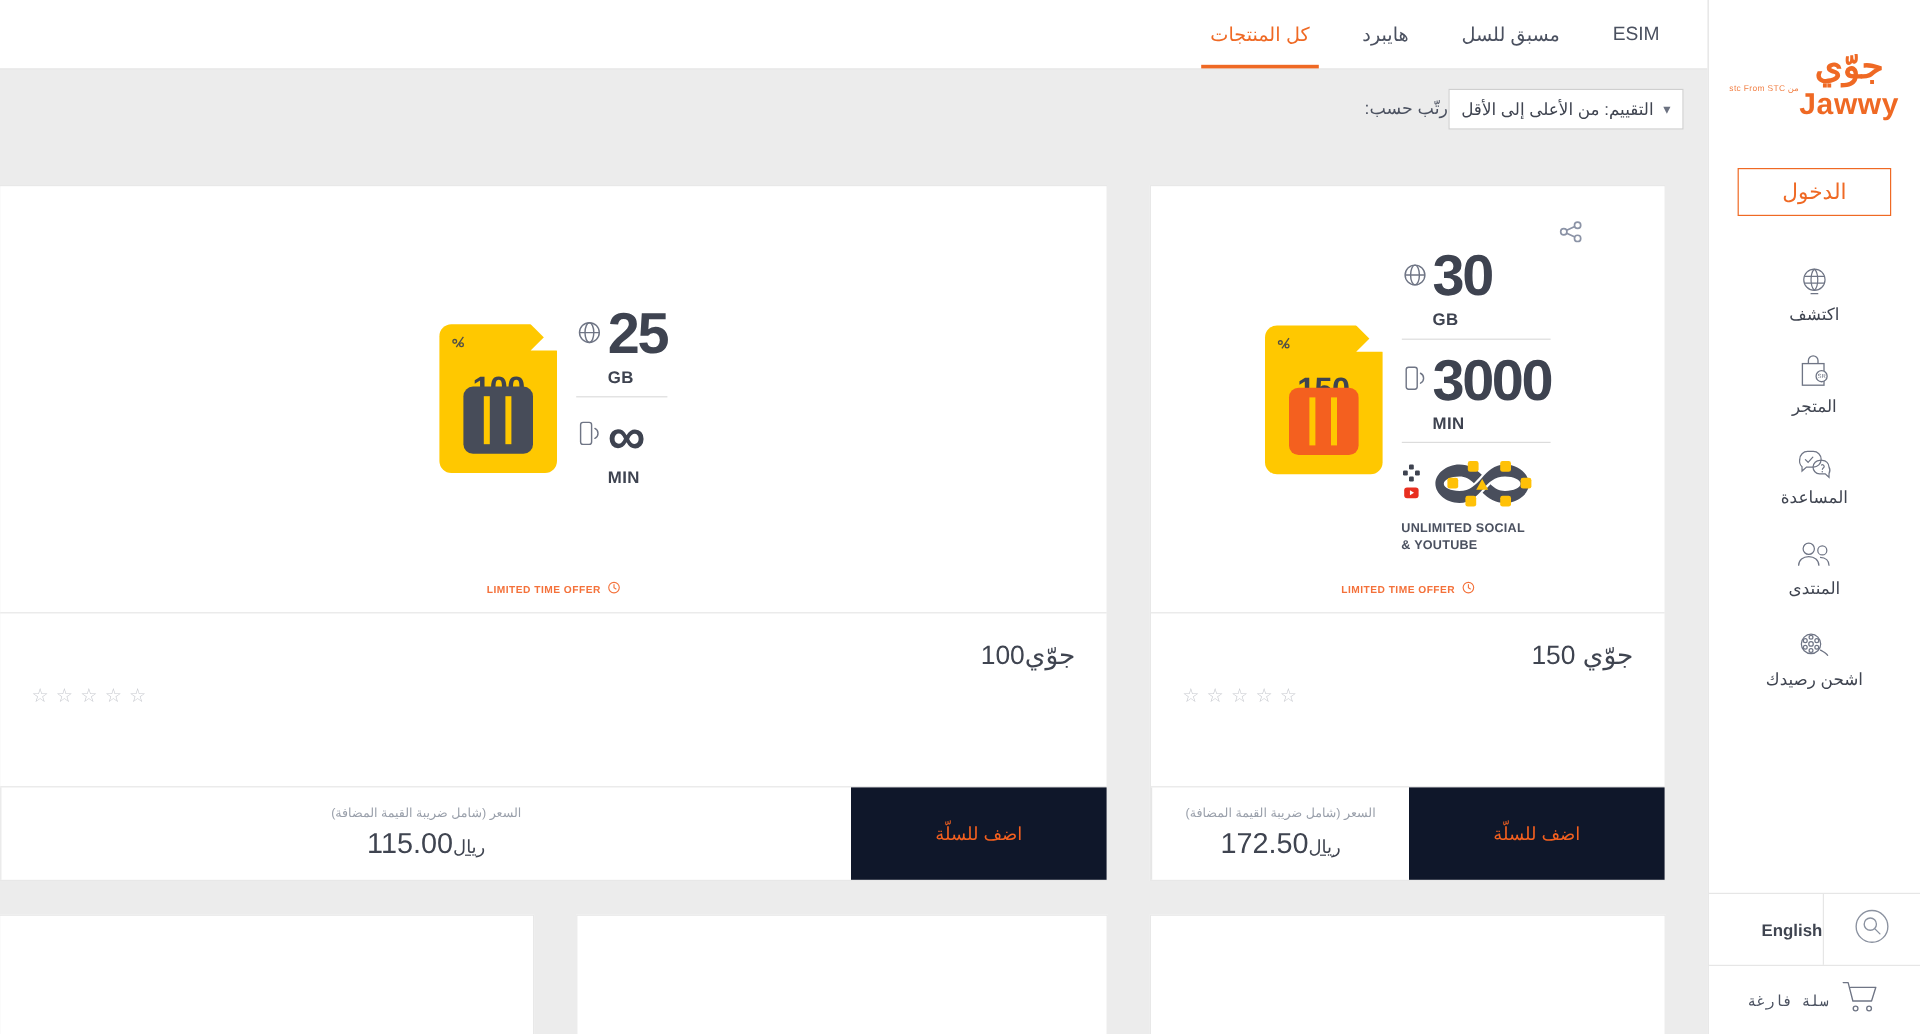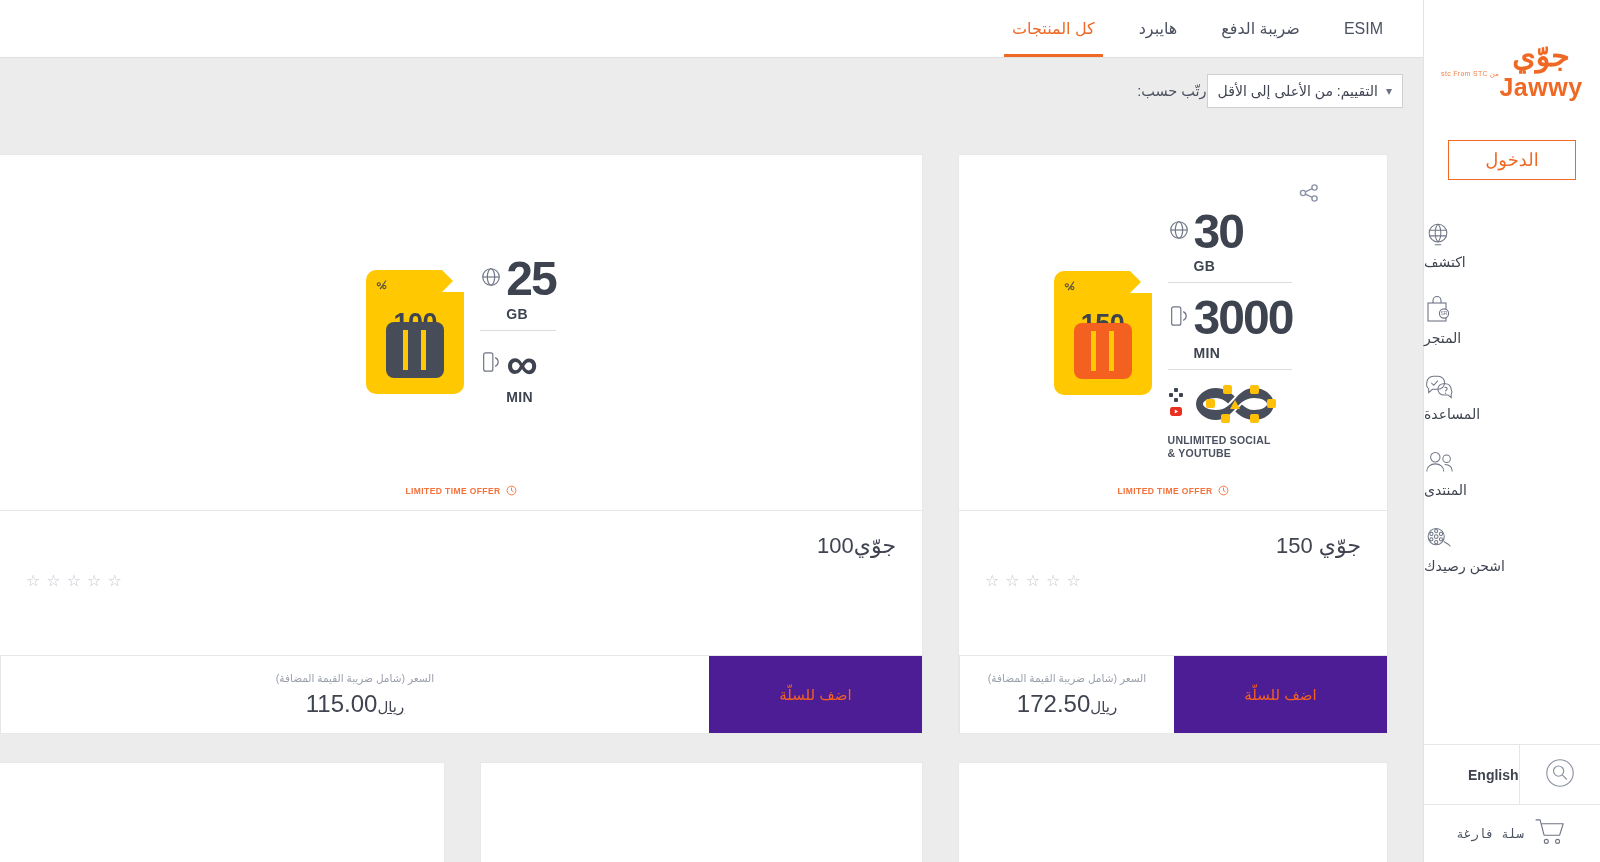--- a/index.html
+++ b/index.html
@@ -39,21 +39,21 @@
     color: #ef6924;
     background: #fff;
     font-size: 18px;
     display: flex; align-items: center; justify-content: center;
     cursor: pointer;
     font-family: "Liberation Sans", sans-serif;
   }
   .nav-list { margin-top: 26px; flex: 1 1 auto; }
   .nav-item {
     display: flex; flex-direction: column;
-    align-items: flex-end; justify-content: center;
+    align-items: center; justify-content: center;
     gap: 6px;
     padding: 13px 0 13px 0;
     cursor: pointer;
     text-decoration: none;
   }
   .nav-item .nav-ico { height: 30px; display:flex; align-items:center; justify-content:center; }
   .nav-item .nav-label {
     font-size: 14px; color: #3f4450; line-height: 1;
   }
 
@@ -248,37 +248,37 @@
     align-items: center; justify-content: center;
     gap: 6px;
     border-left: 1px solid #e6e6e6;
   }
   .price-label { font-size: 10.5px; color: #9aa0ab; }
   .price-value { font-size: 24px; color: #3f4450; direction: rtl; }
   .price-value .cur { font-size: 15px; text-decoration: underline; }
   .addcart {
     flex: 0 0 213px;
     display: flex; align-items: center; justify-content: center;
-    color: #f4601f; font-size: 15px; cursor: pointer; background: #4c1d95;
+    color: #f4601f; font-size: 15px; cursor: pointer; background: #0f172a;
   }
 
   
   .card.stub { height: 200px; }
   .card.stub .card-media { flex: 1 1 auto; align-items: flex-end; padding-bottom: 0; }
 </style>
 </head>
 <body>
 
 <div class="topbar">
   <div class="tabs">
     <div class="tab">
       <span>ESIM</span>
     </div>
     <div class="tab">
-      <span>ضريبة الدفع</span>
+      <span>مسبق للسل</span>
     </div>
     <div class="tab">
       <span>هايبرد</span>
     </div>
     <div class="tab active">
       <span>كل المنتجات</span>
     </div>
   </div>
 </div>
 

